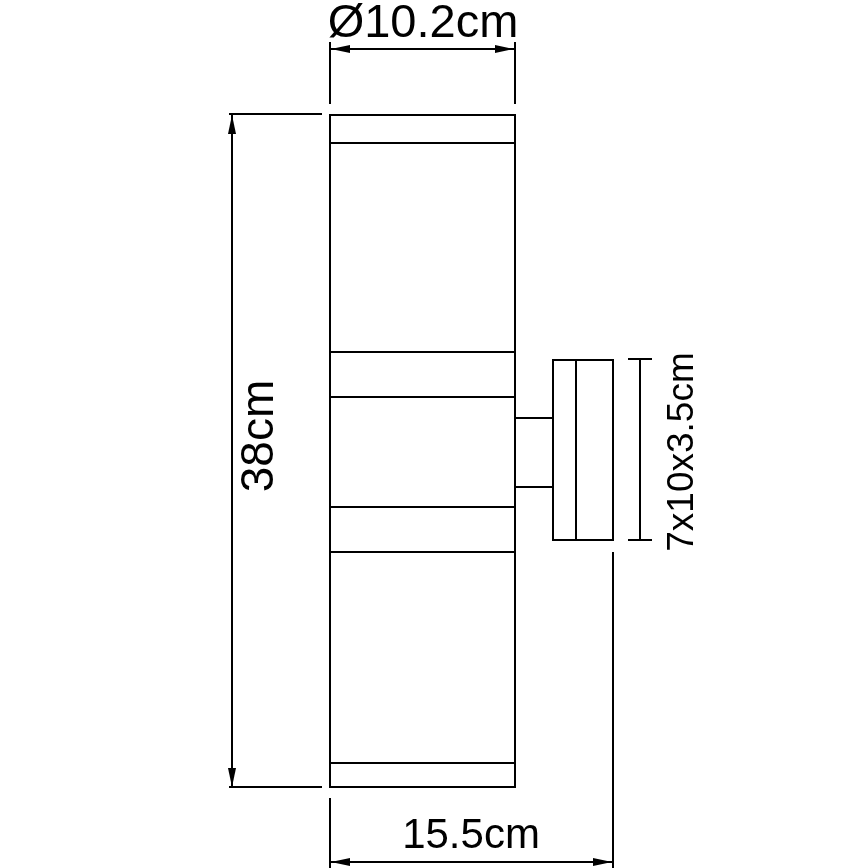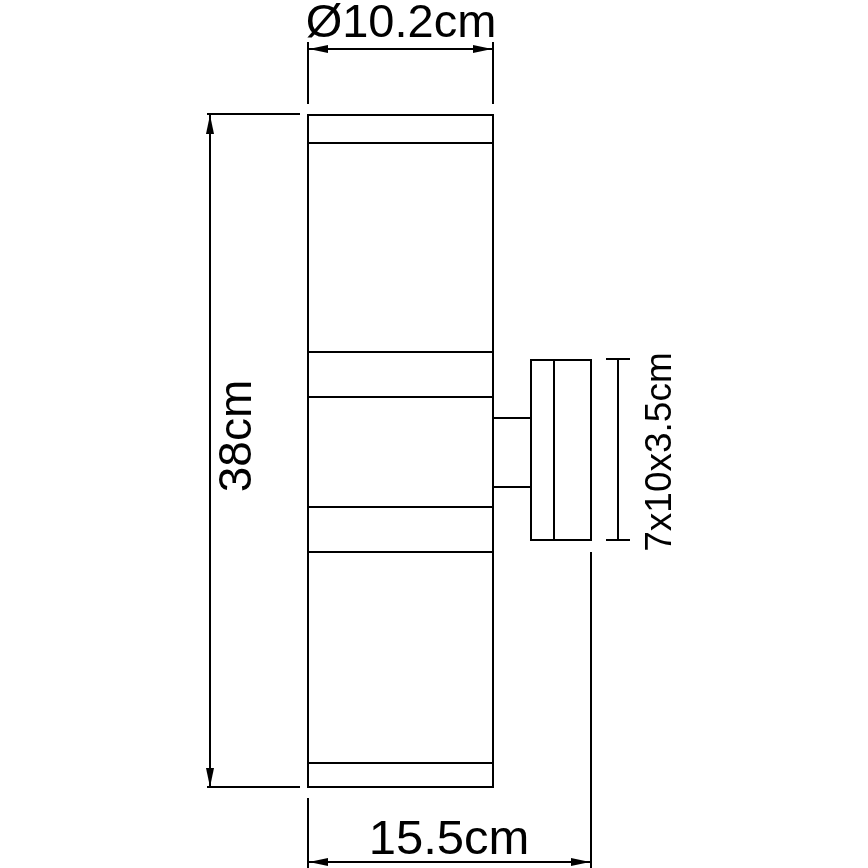--- a/index.html
+++ b/index.html
@@ -4,20 +4,21 @@
 <style>
   html, body { margin: 0; padding: 0; background: #ffffff; }
   .stage {
     position: relative;
     width: 712px;
     height: 868px;
     background: #ffffff;
     overflow: hidden;
     font-family: "Liberation Sans", "DejaVu Sans", sans-serif;
     color: #000000;
+    margin-left: 22px;
   }
   
   .hline { position: absolute; height: 2px; background: #000000; }
   .vline { position: absolute; width: 2px; background: #000000; }
   .outline {
     position: absolute;
     border: 2px solid #000000;
     box-sizing: border-box;
     background: #ffffff;
   }
@@ -28,21 +29,21 @@
   .arr-up    { border-left: 4px solid transparent; border-right: 4px solid transparent; border-bottom: 19px solid #000000; }
   .arr-down  { border-left: 4px solid transparent; border-right: 4px solid transparent; border-top: 19px solid #000000; }
   
   .dim-label {
     position: absolute;
     white-space: nowrap;
     color: #000000;
     line-height: 1;
   }
   .label-diameter { font-size: 47px; transform: translateX(-50%); }
-  .label-depth    { font-size: 49px; transform: translateX(-50%); }
+  .label-depth    { font-size: 42px; transform: translateX(-50%); }
   .label-rot      { transform: translate(-50%, -50%) rotate(-90deg); }
   .label-height   { font-size: 46px; }
   .label-bracket  { font-size: 37px; }
 </style>
 </head>
 <body>
 
 <div class="stage">
 
   <div class="outline" style="left:307px; top:114px; width:187px; height:674px;"></div>

